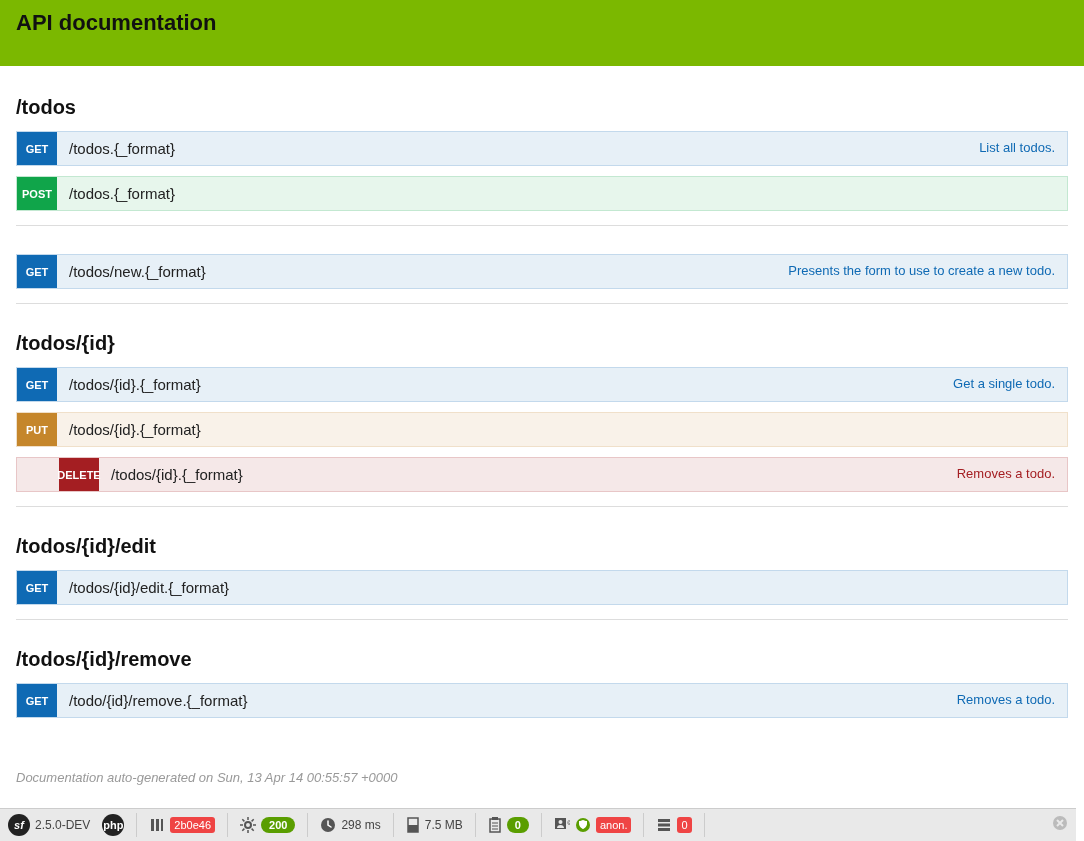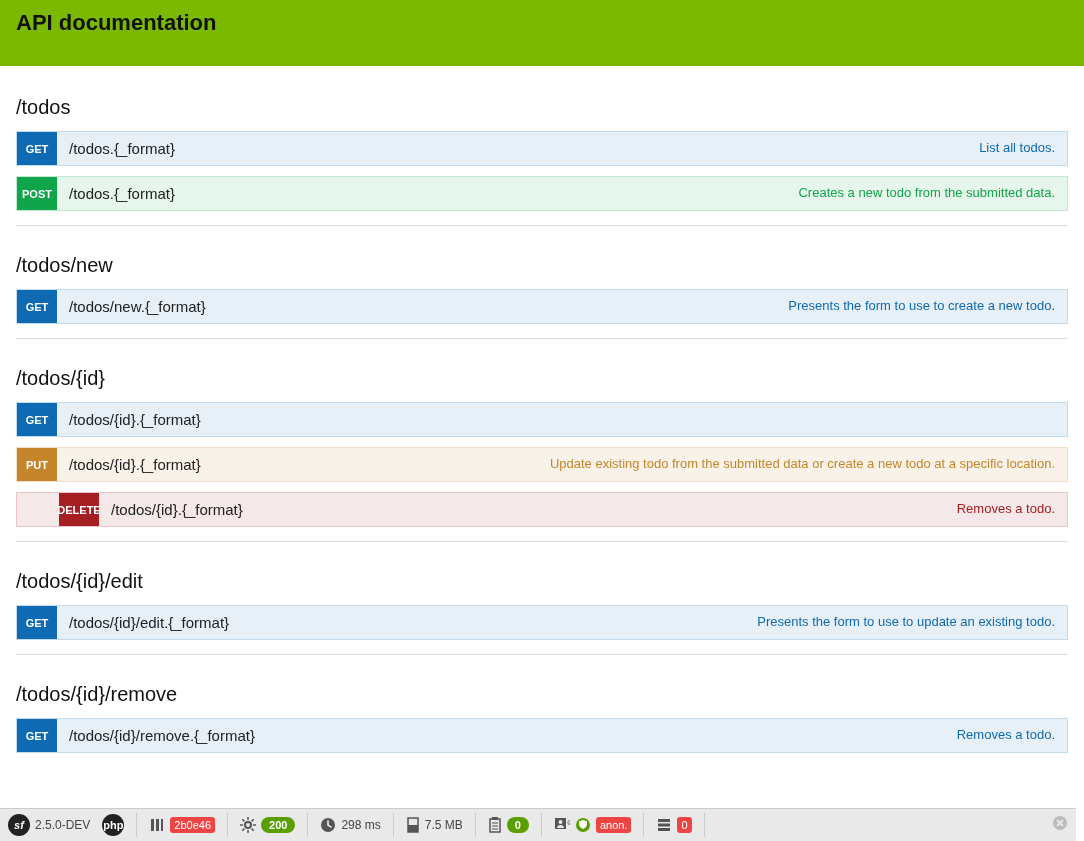--- a/index.html
+++ b/index.html
@@ -15,21 +15,21 @@
 .header-title { color: #111; font-size: 22px; font-weight: 700; }
 .header-controls { display: flex; gap: 14px; align-items: center; color: #111; font-size: 15px; }
 .header-controls select {
   background: #fff; border: 1px solid #aaa; padding: 1px 4px; font-size: 13px;
 }
 
 .content { padding: 30px 16px 10px; }
 
 .section { margin-bottom: 28px; padding-bottom: 14px; border-bottom: 1px solid #ddd; }
 .section:last-of-type { border-bottom: none; }
-.section-title { font-size: 20px; font-weight: 400; color: #111; margin-bottom: 12px; }
+.section-title { font-size: 20px; font-weight: 700; color: #111; margin-bottom: 12px; }
 
 .op-row {
   display: flex; align-items: stretch; margin-bottom: 10px;
   border: 1px solid; cursor: pointer;
 }
 .op-row:last-child { margin-bottom: 0; }
 
 .method-badge {
   width: 40px; flex-shrink: 0; color: #fff; font-weight: 700;
   font-size: 11px; display: flex; align-items: center; justify-content: center;
@@ -84,61 +84,58 @@
     <div class="section">
       <h2 class="section-title">/todos</h2>
       <div class="op-row op-get">
         <div class="method-badge">GET</div>
         <div class="op-path">/todos.{_format}</div>
         <div class="op-desc">List all todos.</div>
       </div>
       <div class="op-row op-post">
         <div class="method-badge">POST</div>
         <div class="op-path">/todos.{_format}</div>
-        <div class="op-desc">Creates a new todo from the submitted data.</div>
-      </div>
-    </div>
-    <div class="section">
-      <h2 class="section-title">/todos/new</h2>
+      </div>
+    </div>
+    <div class="section">
       <div class="op-row op-get">
         <div class="method-badge">GET</div>
         <div class="op-path">/todos/new.{_format}</div>
         <div class="op-desc">Presents the form to use to create a new todo.</div>
       </div>
     </div>
     <div class="section">
       <h2 class="section-title">/todos/{id}</h2>
       <div class="op-row op-get">
         <div class="method-badge">GET</div>
         <div class="op-path">/todos/{id}.{_format}</div>
+        <div class="op-desc">Get a single todo.</div>
       </div>
       <div class="op-row op-put">
         <div class="method-badge">PUT</div>
         <div class="op-path">/todos/{id}.{_format}</div>
-        <div class="op-desc">Update existing todo from the submitted data or create a new todo at a specific location.</div>
       </div>
       <div class="op-row op-delete">
         <div class="method-badge">DELETE</div>
         <div class="op-path">/todos/{id}.{_format}</div>
         <div class="op-desc">Removes a todo.</div>
       </div>
     </div>
     <div class="section">
       <h2 class="section-title">/todos/{id}/edit</h2>
       <div class="op-row op-get">
         <div class="method-badge">GET</div>
         <div class="op-path">/todos/{id}/edit.{_format}</div>
-        <div class="op-desc">Presents the form to use to update an existing todo.</div>
       </div>
     </div>
     <div class="section">
       <h2 class="section-title">/todos/{id}/remove</h2>
       <div class="op-row op-get">
         <div class="method-badge">GET</div>
-        <div class="op-path">/todos/{id}/remove.{_format}</div>
+        <div class="op-path">/todo/{id}/remove.{_format}</div>
         <div class="op-desc">Removes a todo.</div>
       </div>
     </div>
   </div>
 
 <div class="footer-note">Documentation auto-generated on Sun, 13 Apr 14 00:55:57 +0000</div>
 
 <div class="toolbar">
   <div class="tb-item">
     <span class="tb-icon-circle">

